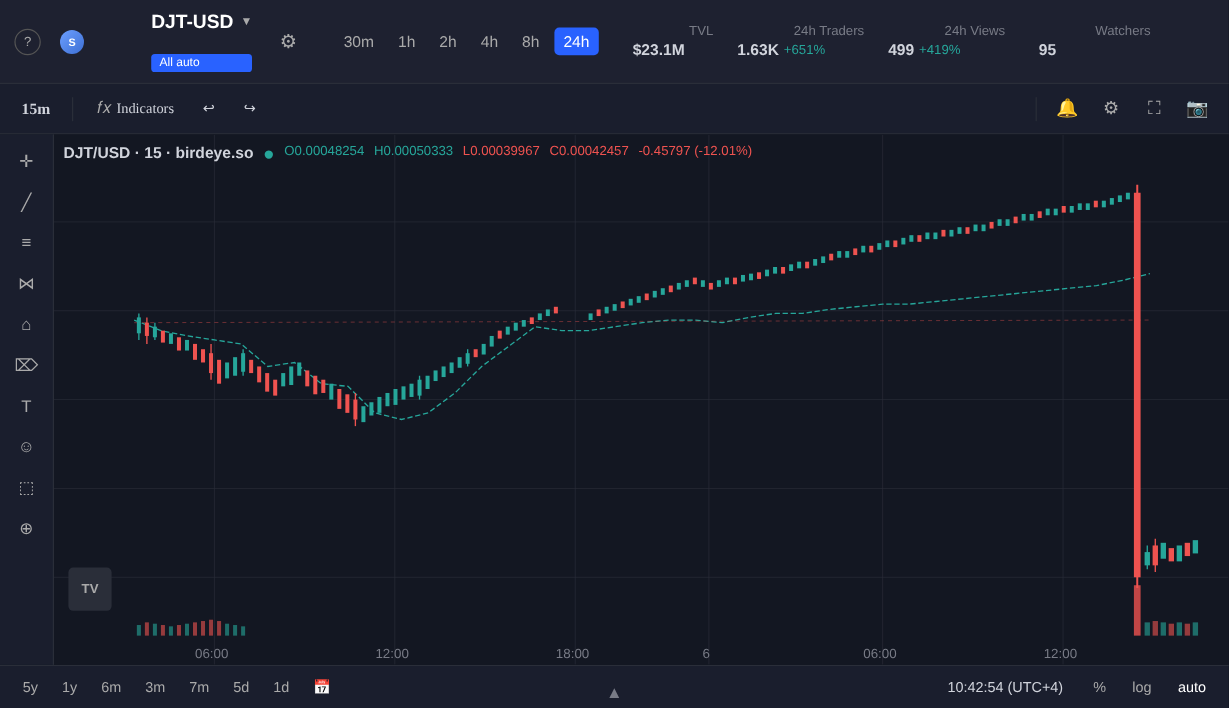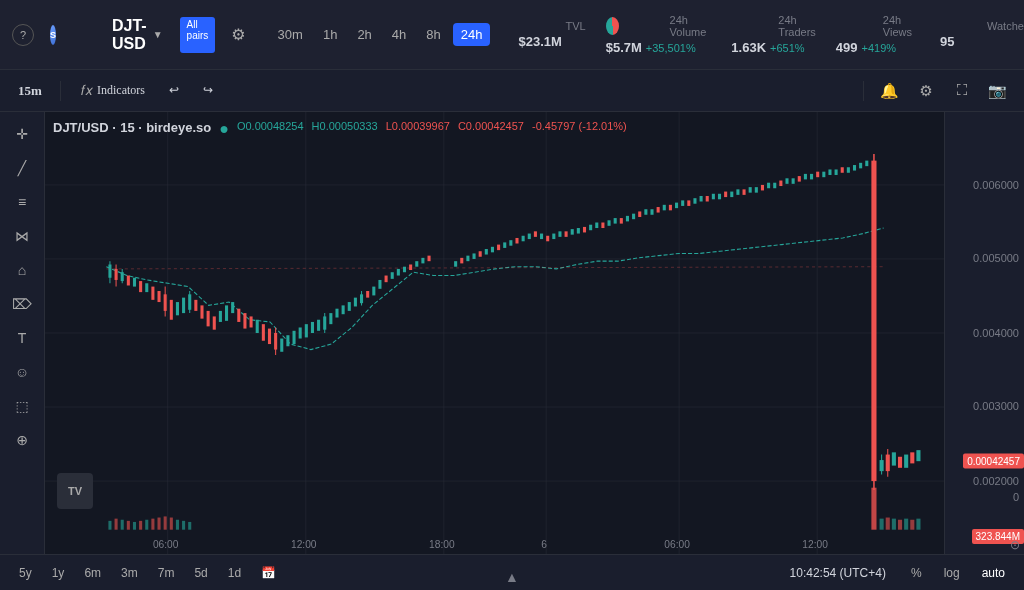--- a/index.html
+++ b/index.html
@@ -24,21 +24,21 @@
       gap: 16px;
     }
     .help-btn {
       width: 22px; height: 22px;
       border: 1px solid #555;
       border-radius: 50%;
       display: flex; align-items: center; justify-content: center;
       color: #aaa; font-size: 11px; cursor: pointer; flex-shrink: 0;
     }
     .symbol-block {
-      display: flex; flex-direction: row; gap: 17px; margin-left: 40px;
+      display: flex; flex-direction: column; gap: 17px; margin-left: 40px;
     }
     .symbol-name {
       display: flex; align-items: center; gap: 6px;
       font-size: 16px; font-weight: 700; color: #fff;
     }
     .symbol-logo {
       width: 20px; height: 20px;
       background: linear-gradient(135deg, #6c9fff, #3d6fd4);
       border-radius: 50%;
       display: flex; align-items: center; justify-content: center;
@@ -209,50 +209,40 @@
 <div class="top-bar">
   <div class="help-btn">
     <span>?</span>
   </div>
   <div class="symbol-logo">S</div>
   <div class="symbol-block">
     <div class="symbol-name">
       <span>DJT-USD</span>
       <span class="dropdown-arrow">▼</span>
     </div>
-    <span class="symbol-badge">All pairs</span>
+    <span class="symbol-badge">All auto</span>
   </div>
   <div class="settings-btn">⚙</div>
 
   <div class="time-intervals">
     <div class="interval-btn">30m</div>
     <div class="interval-btn">1h</div>
     <div class="interval-btn">2h</div>
     <div class="interval-btn">4h</div>
     <div class="interval-btn">8h</div>
     <div class="interval-btn active">24h</div>
   </div>
 
   <div class="stats-bar">
 
     <div class="stat-item">
       <span class="stat-label">TVL</span>
       <span class="stat-value">$23.1M</span>
     </div>
 
-    <div class="stat-item">
-      <div class="stat-row">
-        <span class="pie-icon"></span>
-        <span class="stat-label">24h Volume</span>
-      </div>
-      <div class="stat-row" style="gap:4px">
-        <span class="stat-value">$5.7M</span>
-        <span class="stat-change-pos">+35,501%</span>
-      </div>
-    </div>
 
 
     <div class="stat-item">
       <span class="stat-label">24h Traders</span>
       <div class="stat-row" style="gap:4px">
         <span class="stat-value">1.63K</span>
         <span class="stat-change-pos">+651%</span>
       </div>
     </div>
 
@@ -528,38 +518,20 @@
       <rect x="846" y="369" width="4" height="9" fill="#ef5350" opacity="0.6"></rect>
       <rect x="852" y="368" width="4" height="10" fill="#26a69a" opacity="0.6"></rect>
     </svg>
 
     
     <div class="tv-watermark">TV</div>
 
     
   </div>
 
-  <div class="chart-price-axis" style="position:relative; background:#1a1e2d;">
-
-    <div style="position:relative; height:100%;">
-      <span class="price-label" style="top:16.5%">0.006000</span>
-      <span class="price-label" style="top:33%">0.005000</span>
-      <span class="price-label" style="top:50%">0.004000</span>
-      <span class="price-label" style="top:66.5%">0.003000</span>
-      <span class="price-label" style="top:83.5%">0.002000</span>
-
-      <div style="position:absolute; right:0; top:79%; transform:translateY(-50%); background:#ef5350; color:#fff; font-size:10px; padding:2px 4px; border-radius:2px; white-space:nowrap;">0.00042457</div>
-
-      <span class="price-label" style="top:87%">0</span>
-
-      <div style="position:absolute; right:0; bottom:10px; background:#ef5350; color:#fff; font-size:10px; padding:2px 4px; border-radius:2px;">323.844M</div>
-
-      <div style="position:absolute; bottom:2px; right:4px; color:#787b86; font-size:12px;">⊙</div>
-    </div>
-  </div>
 </div>
 
 <div class="bottom-bar">
   <div class="bottom-btn">5y</div>
   <div class="bottom-btn">1y</div>
   <div class="bottom-btn">6m</div>
   <div class="bottom-btn">3m</div>
   <div class="bottom-btn">7m</div>
   <div class="bottom-btn">5d</div>
   <div class="bottom-btn">1d</div>

